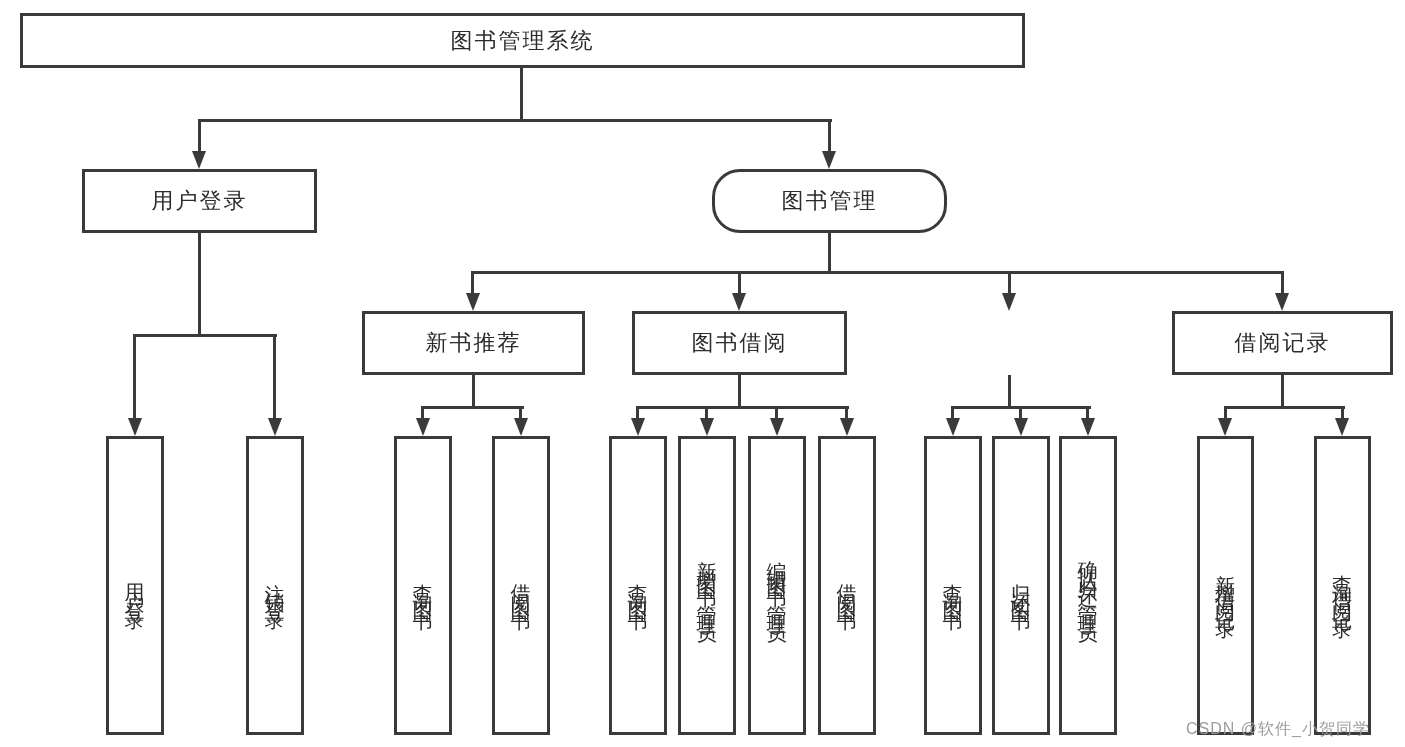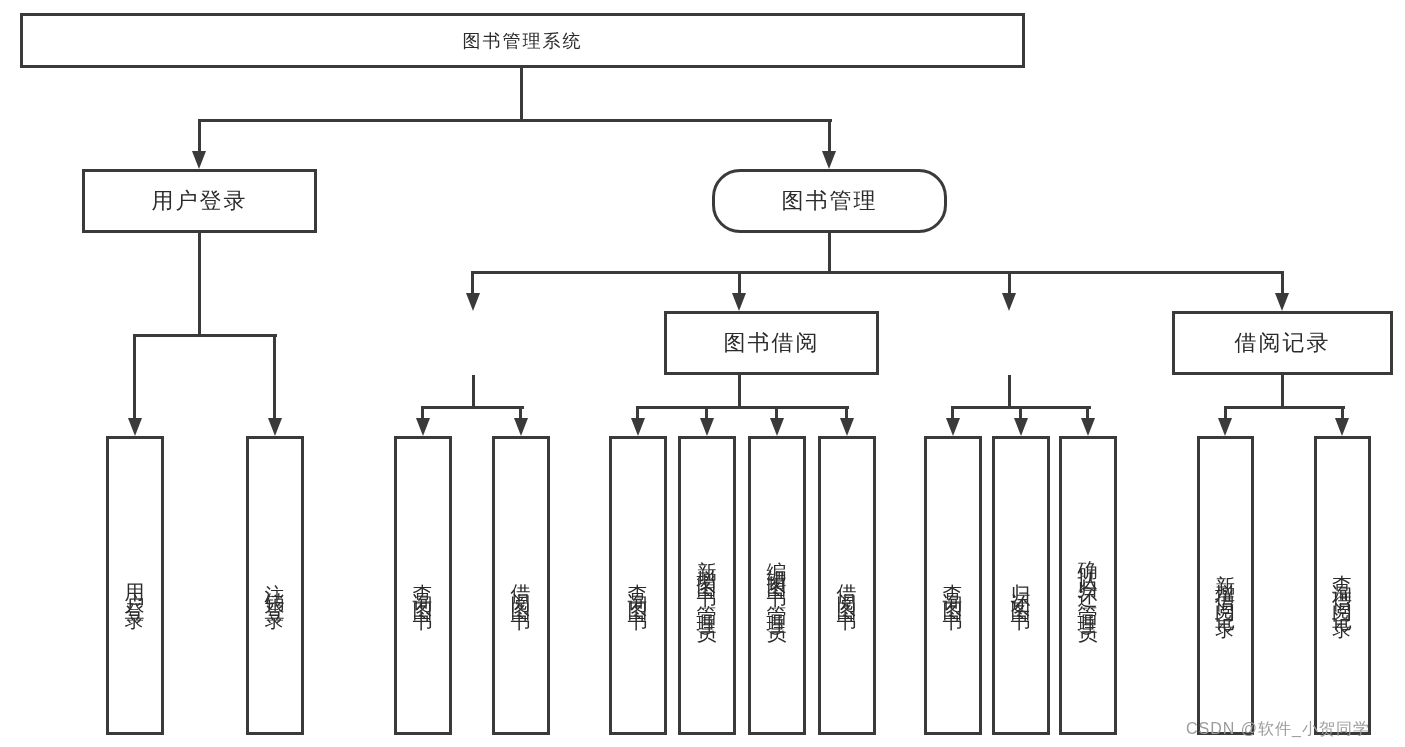--- a/index.html
+++ b/index.html
@@ -10,25 +10,25 @@
   
   .node{
     position:absolute;box-sizing:border-box;background:#ffffff;
     border:3px solid #3a3a3a;display:flex;align-items:center;justify-content:center;
     z-index:2;
   }
   .h{font-size:22px;letter-spacing:2px;}
   .ht{white-space:nowrap;}
   .leaf{top:436px;width:58px;height:299px;}
   .vt{writing-mode:vertical-rl;text-orientation:mixed;font-size:20px;letter-spacing:9px;line-height:1;}
-  .n-root{left:20px;top:13px;width:1005px;height:55px;font-size:18px;}
+  .n-root{left:20px;top:13px;width:1005px;height:55px;font-size:22px;}
   .n-l2a{left:82px;top:169px;width:235px;height:64px;}
   .n-l2b{left:712px;top:169px;width:235px;height:64px;border-radius:28px;}
   .n-l3a{left:362px;top:311px;width:223px;height:64px;}
-  .n-l3b{left:664px;top:311px;width:215px;height:64px;}
+  .n-l3b{left:632px;top:311px;width:215px;height:64px;}
   .n-l3c{left:902px;top:311px;width:215px;height:64px;}
   .n-l3d{left:1172px;top:311px;width:221px;height:64px;text-align:center;}
   .n-g1a{left:106px;}  .n-g1b{left:246px;}
   .n-g2a{left:394px;}  .n-g2b{left:492px;}
   .n-g3a{left:609px;}  .n-g3b{left:678px;}  .n-g3c{left:748px;}  .n-g3d{left:818px;}
   .n-g4a{left:924px;}  .n-g4b{left:992px;}  .n-g4c{left:1059px;}
   .n-g5a{left:1197px;width:57px;}  .n-g5b{left:1314px;width:57px;}
   
   .vl{position:absolute;width:3px;background:#3a3a3a;z-index:1;}
   .hl{position:absolute;height:3px;background:#3a3a3a;z-index:1;}
@@ -168,20 +168,23 @@
     <span class="ht">图书管理系统</span>
   </div>
 
   <div class="node h n-l2a">
     <span class="ht">用户登录</span>
   </div>
   <div class="node h n-l2b">
     <span class="ht">图书管理</span>
   </div>
 
+  <div class="node h n-l3a">
+    <span class="ht">新书推荐</span>
+  </div>
   <div class="node h n-l3b">
     <span class="ht">图书借阅</span>
   </div>
   <div class="node h n-l3d">
     <span class="ht">借阅记录</span>
   </div>
 
   <div class="node leaf n-g1a">
     <span class="vt">用户登录</span>
   </div>

